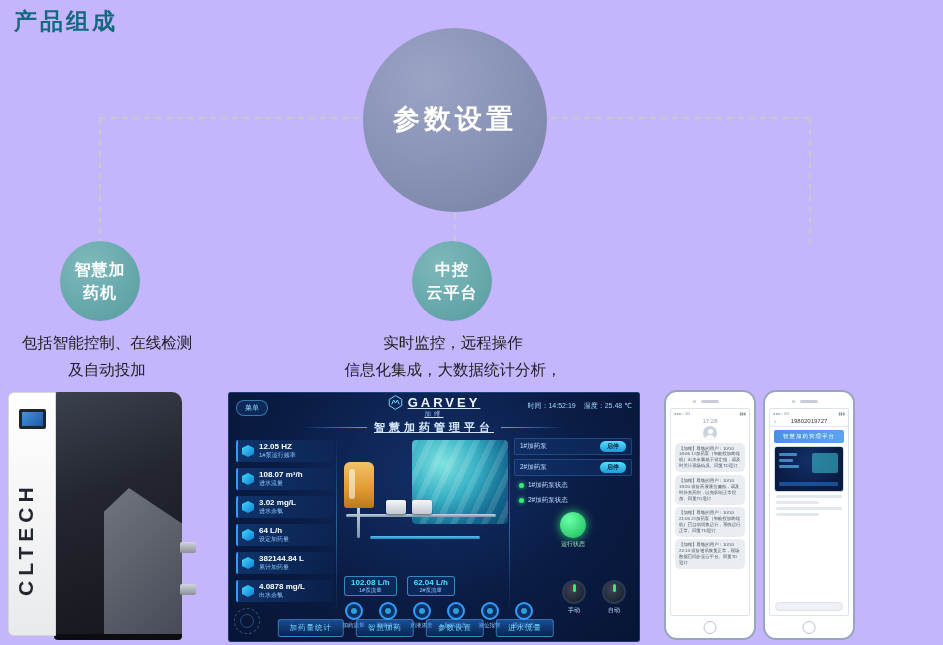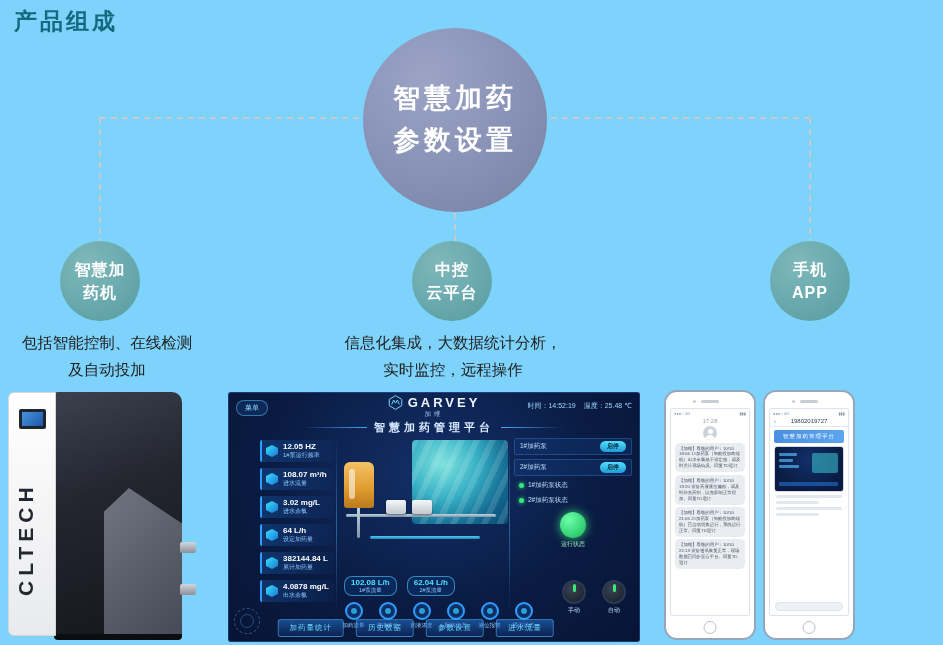--- a/index.html
+++ b/index.html
@@ -1,17 +1,17 @@
 <!DOCTYPE html>
 <html><head>
 <meta charset="utf-8">
 <style>
   * { margin:0; padding:0; box-sizing:border-box; }
   body { background:#fff; font-family:"Liberation Sans","DejaVu Sans",sans-serif; }
-  .canvas { position:relative; width:943px; height:645px; background:#7dd3fc; overflow:hidden; }
+  .canvas { position:relative; width:943px; height:645px; background:#c4b5fd; overflow:hidden; }
 
   
   .page-title { position:absolute; left:14px; top:6px; font-size:23px; font-weight:bold;
     color:#15697e; letter-spacing:3px; }
 
   
   .connectors { position:absolute; left:0; top:0; }
 
   
   .root-circle { position:absolute; left:363px; top:28px; width:184px; height:184px; border-radius:50%;
@@ -57,39 +57,39 @@
     background:#0c0d11; border-radius:0 0 4px 4px; }
 
   
   .dashboard { position:absolute; left:228px; top:392px; width:412px; height:250px;
     border-radius:3px; overflow:hidden; color:#cfe4ff;
     background:radial-gradient(ellipse at 50% 32%, #133069 0%, #0a1c44 55%, #081434 100%);
     box-shadow:inset 0 0 0 1px rgba(70,150,255,.28); }
   .dash-menu { position:absolute; left:8px; top:8px; padding:2px 8px; font-size:7px; color:#8fe0ff;
     border:1px solid rgba(90,200,255,.5); border-radius:9px; background:rgba(20,60,120,.45); }
   .dash-info { position:absolute; right:8px; top:9px; font-size:7px; color:#9fd4ff; display:flex; gap:8px; }
-  .dash-header { position:absolute; left:0; right:0; top:3px; text-align:center; }
+  .dash-header { position:absolute; left:0; right:0; top:3px; text-align:center;text-decoration:underline; }
   .dash-logo-row { display:flex; align-items:center; justify-content:center; gap:5px; }
   .dash-logo { width:15px; height:15px; }
   .dash-brand { font-size:13px; font-weight:bold; letter-spacing:3px; color:#eef5ff; }
   .dash-brand-sub { font-size:6.5px; color:#9fc3ef; letter-spacing:3px; }
   .dash-title { display:flex; align-items:center; justify-content:center; gap:7px;
     font-size:11px; font-weight:bold; letter-spacing:4px; color:#d8eaff; margin-top:1px; }
   .dash-title::before, .dash-title::after { content:""; width:64px; height:1px;
     background:linear-gradient(90deg, transparent, #4aa8ff); }
   .dash-title::after { background:linear-gradient(270deg, transparent, #4aa8ff); }
   .dash-sep { position:absolute; top:44px; bottom:28px; width:1px;
     background:linear-gradient(180deg, transparent, rgba(80,180,255,.45), transparent); }
   .sep1 { left:108px; } .sep2 { right:130px; }
 
   .dash-tiles { position:absolute; left:8px; top:48px; width:98px; display:flex;
     flex-direction:column; gap:6px; }
   .tile { display:flex; align-items:center; gap:5px; padding:2px 4px; border-radius:2px;
     background:linear-gradient(90deg, rgba(30,120,220,.28), rgba(30,120,220,.04));
-    border-left:2px solid #2f9dff;margin-left:24px; }
+    border-left:2px solid #2f9dff; }
   .tile-icon { width:12px; height:12px; flex:0 0 auto;
     clip-path:polygon(50% 0,100% 25%,100% 75%,50% 100%,0 75%,0 25%);
     background:linear-gradient(135deg,#37e0ff,#1877d2); }
   .tile-text { display:flex; flex-direction:column; }
   .tile-value { font-size:8px; font-weight:bold; color:#fff; white-space:nowrap; }
   .tile-label { font-size:6px; color:#8fc6ff; white-space:nowrap; }
 
   .schematic { position:absolute; left:112px; top:44px; width:168px; height:122px; }
   .water-img { position:absolute; right:0; top:4px; width:96px; height:84px; border-radius:4px;
     background:
@@ -103,21 +103,21 @@
   .tank { position:absolute; left:4px; top:26px; width:30px; height:46px;
     border-radius:6px 6px 3px 3px;
     background:linear-gradient(180deg,#f3c267 0%, #e09a2e 60%, #b87a1e 100%); }
   .tank::after { content:""; position:absolute; left:5px; top:7px; width:6px; height:30px;
     border-radius:3px; background:rgba(255,255,255,.55); }
   .pump { position:absolute; width:20px; height:14px; border-radius:2px;
     background:linear-gradient(#f5f7f9,#c2c8d1); box-shadow:0 1px 2px rgba(0,0,0,.5); }
   .pp1 { left:46px; top:64px; } .pp2 { left:72px; top:64px; }
   .flow-chips { position:absolute; left:116px; top:184px; display:flex; gap:10px; }
   .chip { border:1px solid rgba(80,200,255,.6); background:rgba(10,50,110,.5);
-    border-radius:8px; padding:1px 6px; text-align:center; }
+    border-radius:3px; padding:1px 6px; text-align:center; }
   .chip-value { font-size:8px; font-weight:bold; color:#4be1ff; white-space:nowrap; }
   .chip-label { font-size:5.5px; color:#8fc6ff; white-space:nowrap; }
 
   .dash-right { position:absolute; right:8px; top:46px; width:118px; display:flex;
     flex-direction:column; gap:4px; }
   .pump-row { display:flex; align-items:center; justify-content:space-between; padding:2px 5px;
     background:rgba(20,70,140,.28); border:1px solid rgba(70,160,255,.28); border-radius:2px; }
   .pump-row-label { font-size:6.5px; color:#bfe0ff; }
   .pump-btn { font-size:6px; font-weight:bold; color:#04263c; padding:1px 7px; border-radius:7px;
     background:linear-gradient(#53e0ff,#1f9bd8); }
@@ -201,44 +201,39 @@
 
 <div class="canvas">
 
   <div class="page-title">产品组成</div>
 
   <svg class="connectors" width="943" height="400">
     <path d="M100 118 H810 M100 118 V243 M810 118 V243 M455 202 V243" fill="none" stroke="#c9c9c9" stroke-width="2" stroke-dasharray="6 5"></path>
   </svg>
 
   <div class="root-circle">
-    <span>智慧加药</span>
     <span>参数设置</span>
   </div>
 
   <div class="branch-circle bc-left">
     <span>智慧加</span>
     <span>药机</span>
   </div>
   <div class="branch-circle bc-center">
     <span>中控</span>
     <span>云平台</span>
   </div>
-  <div class="branch-circle bc-right">
-    <span>手机</span>
-    <span>APP</span>
-  </div>
 
   <div class="branch-desc bd-left">
     <div>包括智能控制、在线检测</div>
     <div>及自动投加</div>
   </div>
   <div class="branch-desc bd-center">
+    <div>实时监控，远程操作</div>
     <div>信息化集成，大数据统计分析，</div>
-    <div>实时监控，远程操作</div>
   </div>
 
   <div class="machine">
     <div class="machine-body"></div>
     <div class="machine-panel"></div>
     <div class="machine-valve mv1"></div>
     <div class="machine-valve mv2"></div>
     <div class="machine-base"></div>
     <div class="machine-side">
       <div class="machine-screen"></div>
@@ -388,21 +383,21 @@
         <div class="knob-label">手动</div>
       </div>
       <div class="knob">
         <div class="knob-dial"></div>
         <div class="knob-label">自动</div>
       </div>
     </div>
 
     <div class="dash-tabs">
       <div class="dash-tab">加药量统计</div>
-      <div class="dash-tab">历史数据</div>
+      <div class="dash-tab">智慧加药</div>
       <div class="dash-tab">参数设置</div>
       <div class="dash-tab">进水流量</div>
     </div>
     <div class="gear-decor"></div>
   </div>
 
   <div class="phones">
 
     <div class="phone">
       <div class="phone-cam"></div>

